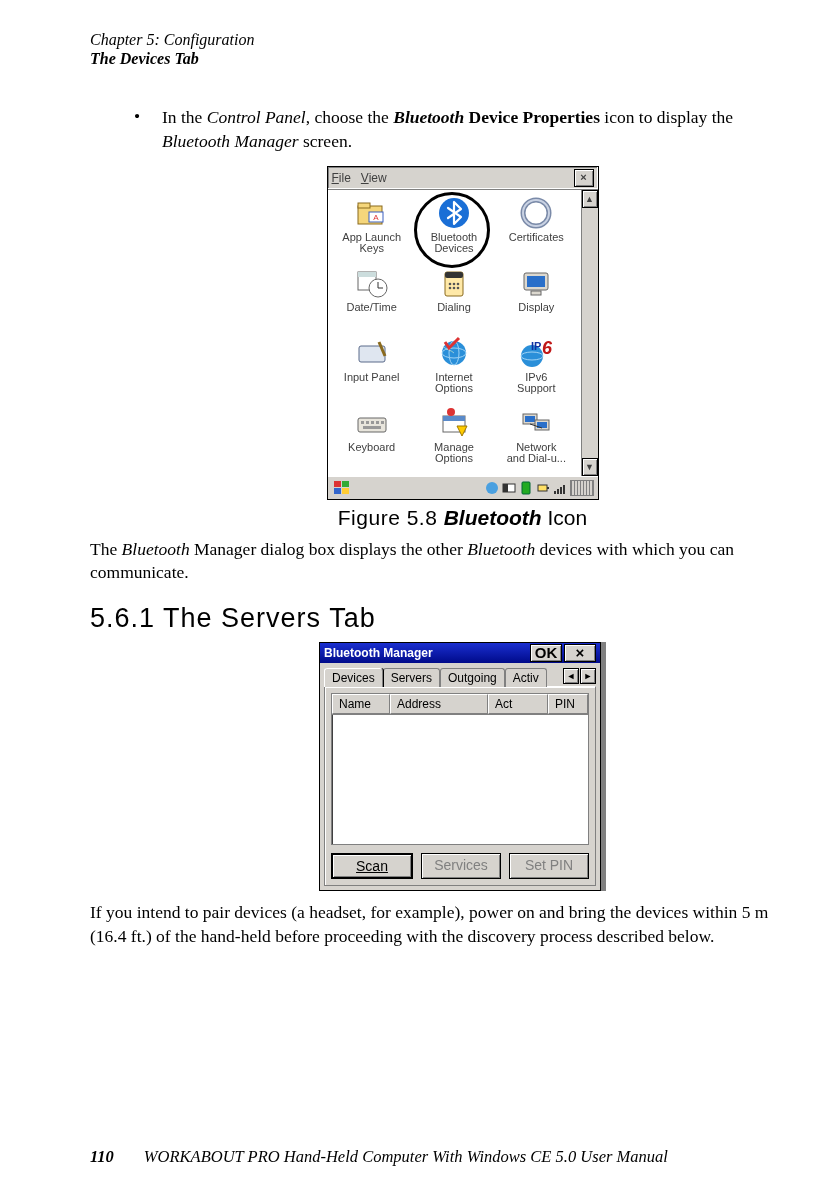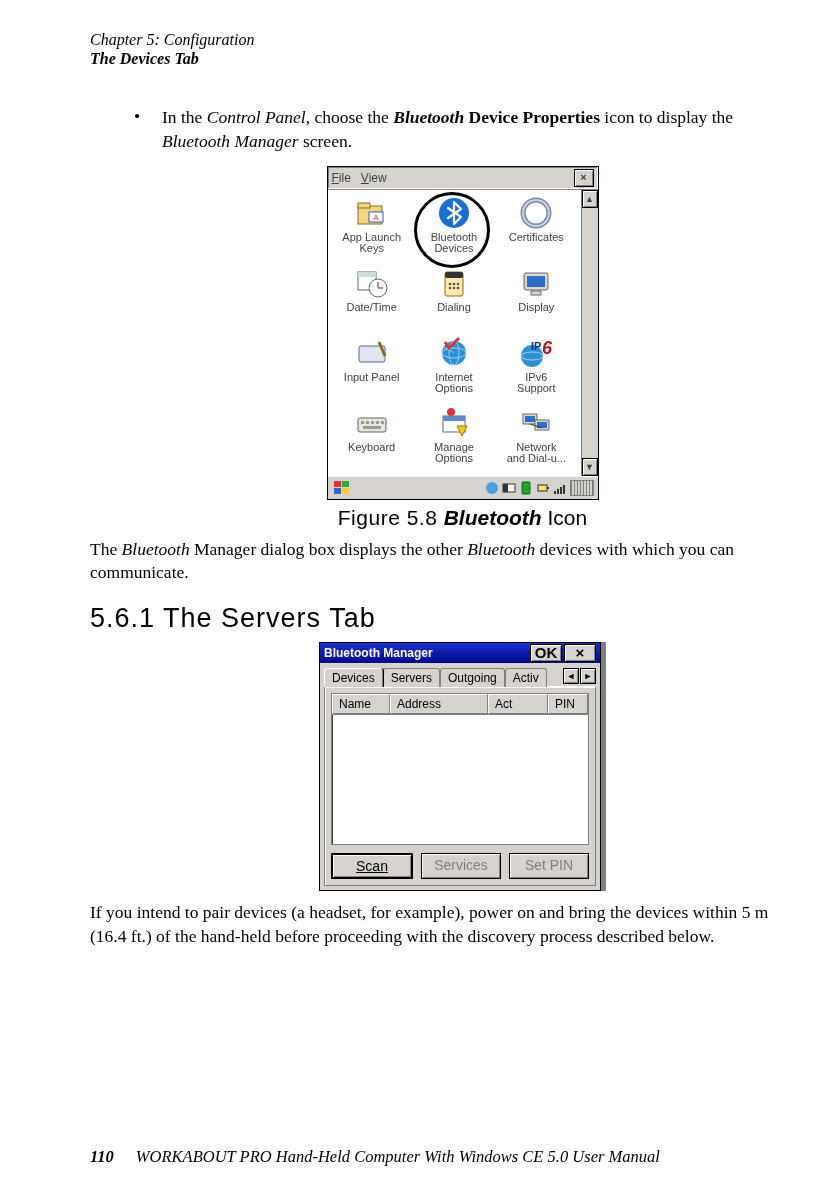--- a/index.html
+++ b/index.html
@@ -64,20 +64,21 @@
     margin-top: 18px;
     margin-bottom: 8px;
   }
   .footer {
     margin-top: auto;
     display: flex;
     align-items: baseline;
     font-style: italic;
     font-size: 16.5px;
     padding-top: 40px;
+    gap: 8px;
   }
   .footer .pn {
     font-weight: bold;
     font-style: italic;
     margin-right: 22px;
   }
 
   
   .cp-wrap {
     display: flex;

